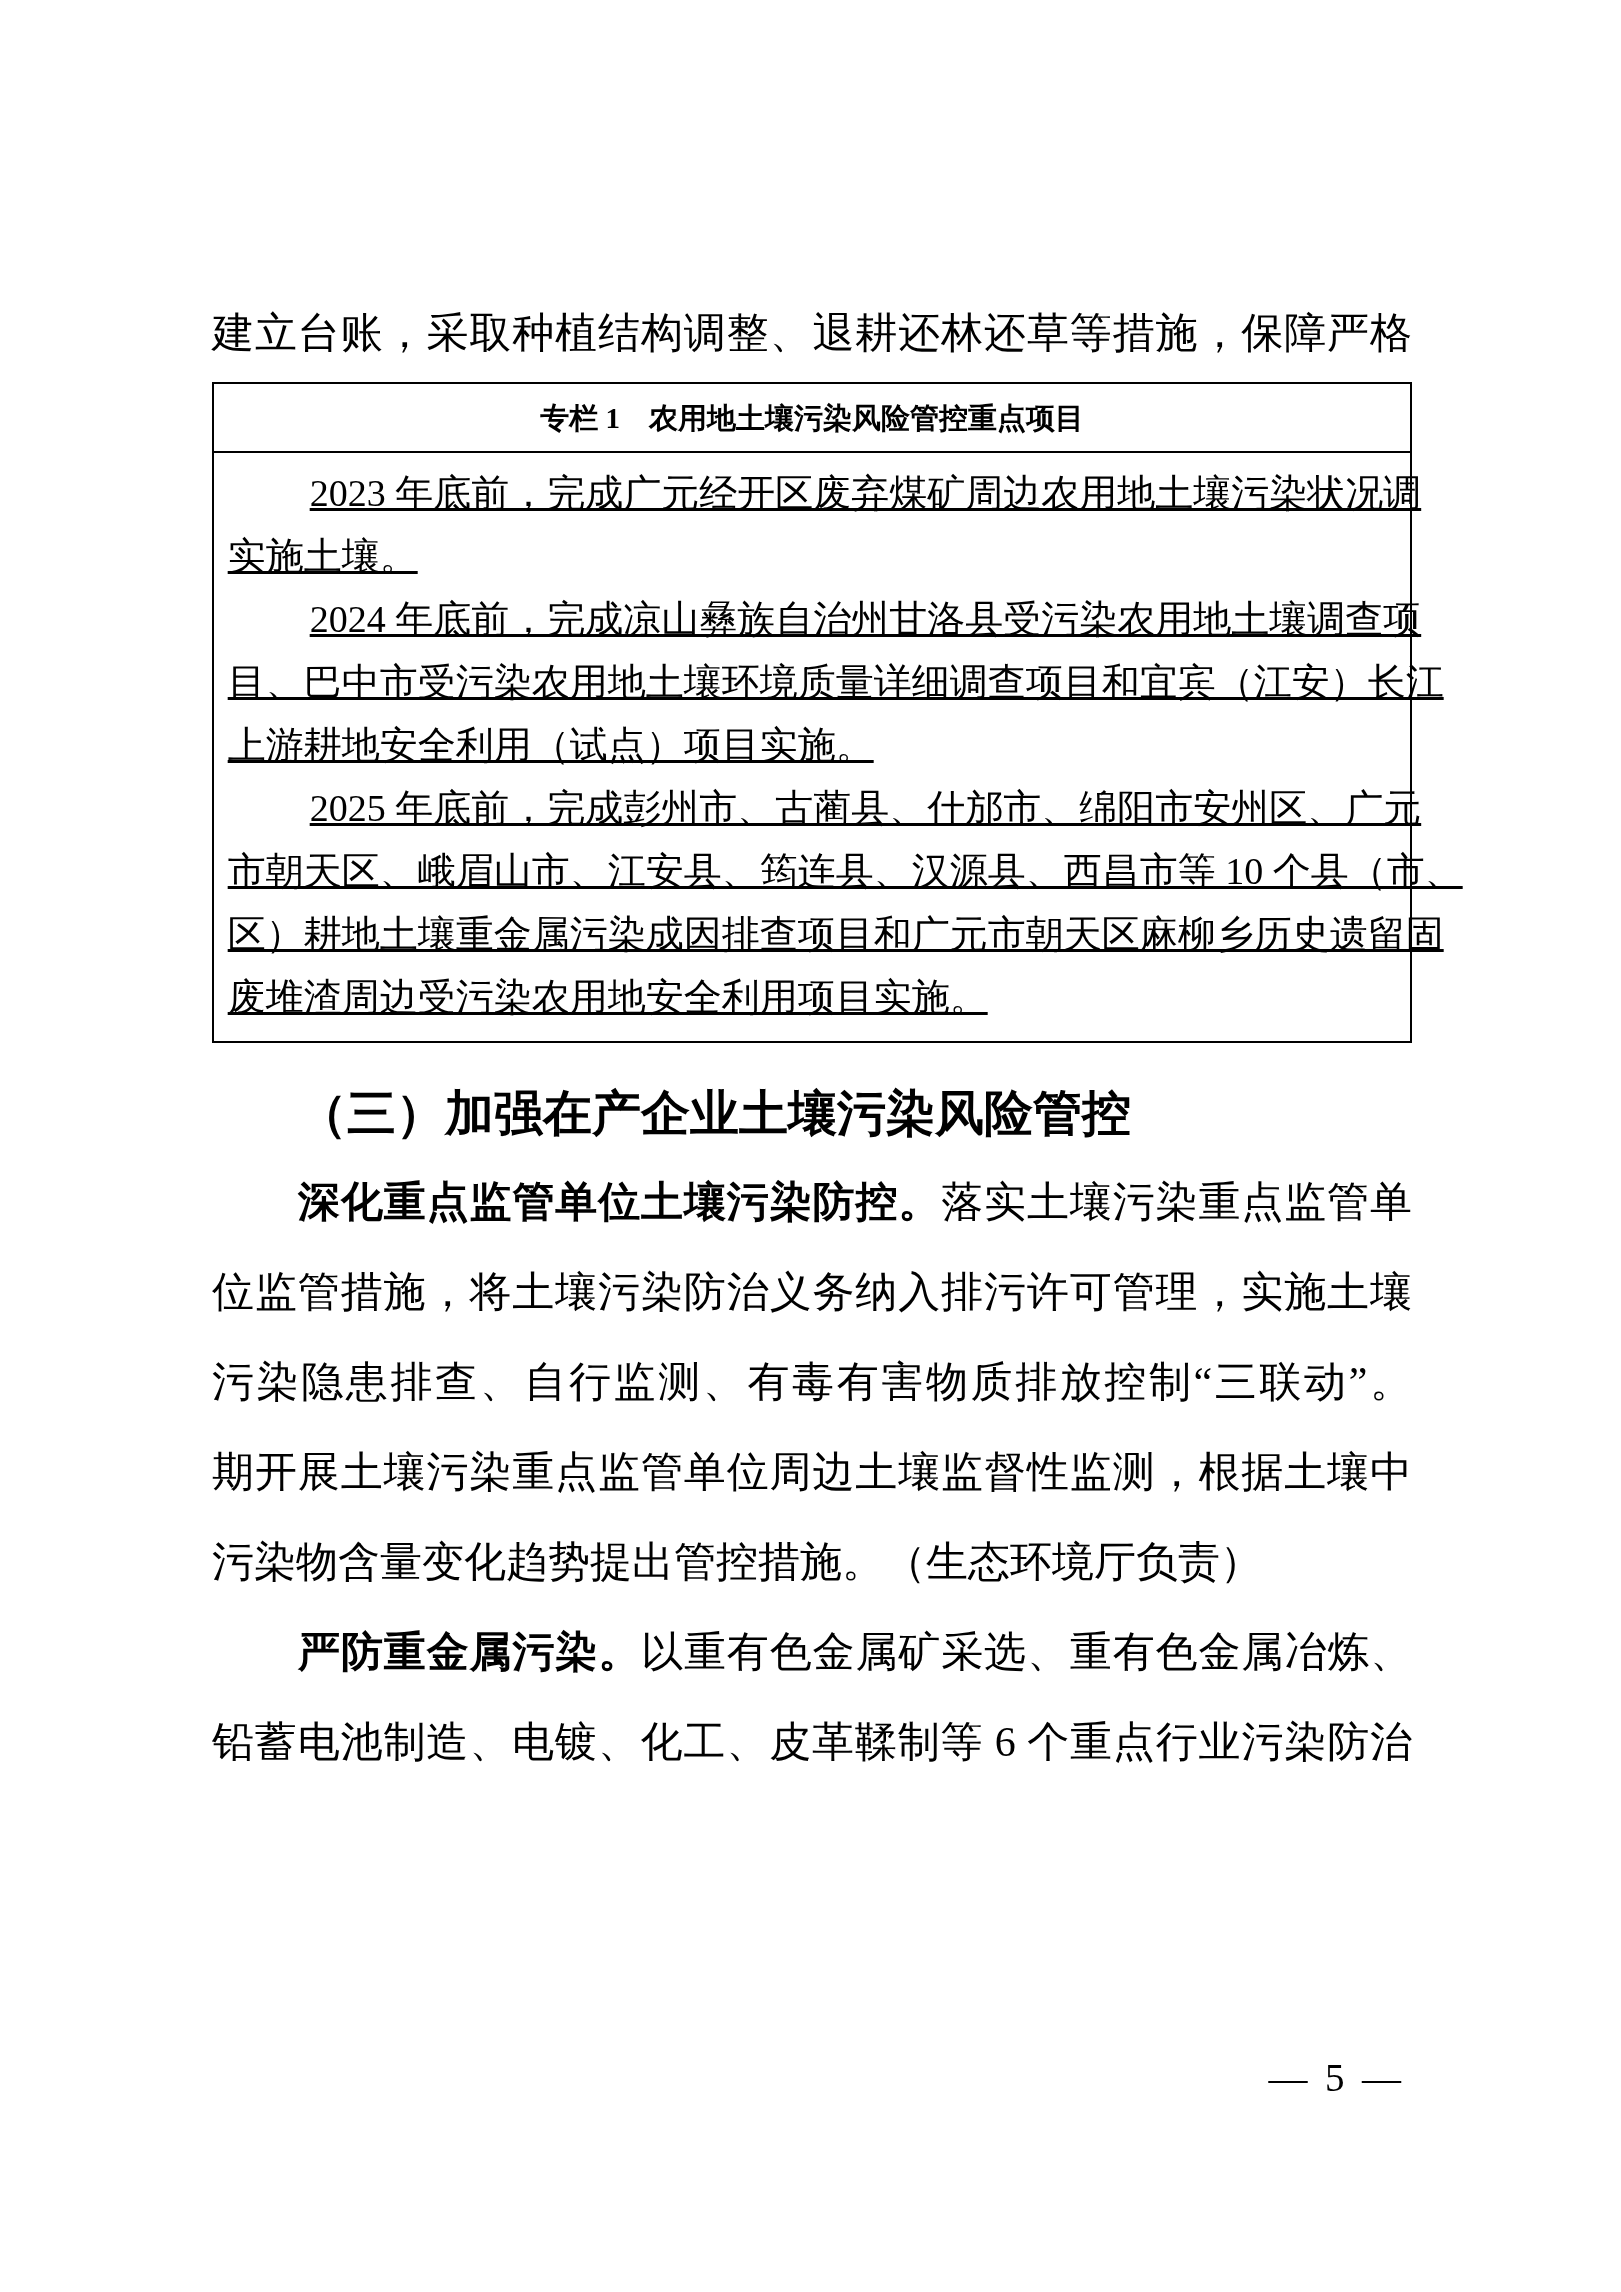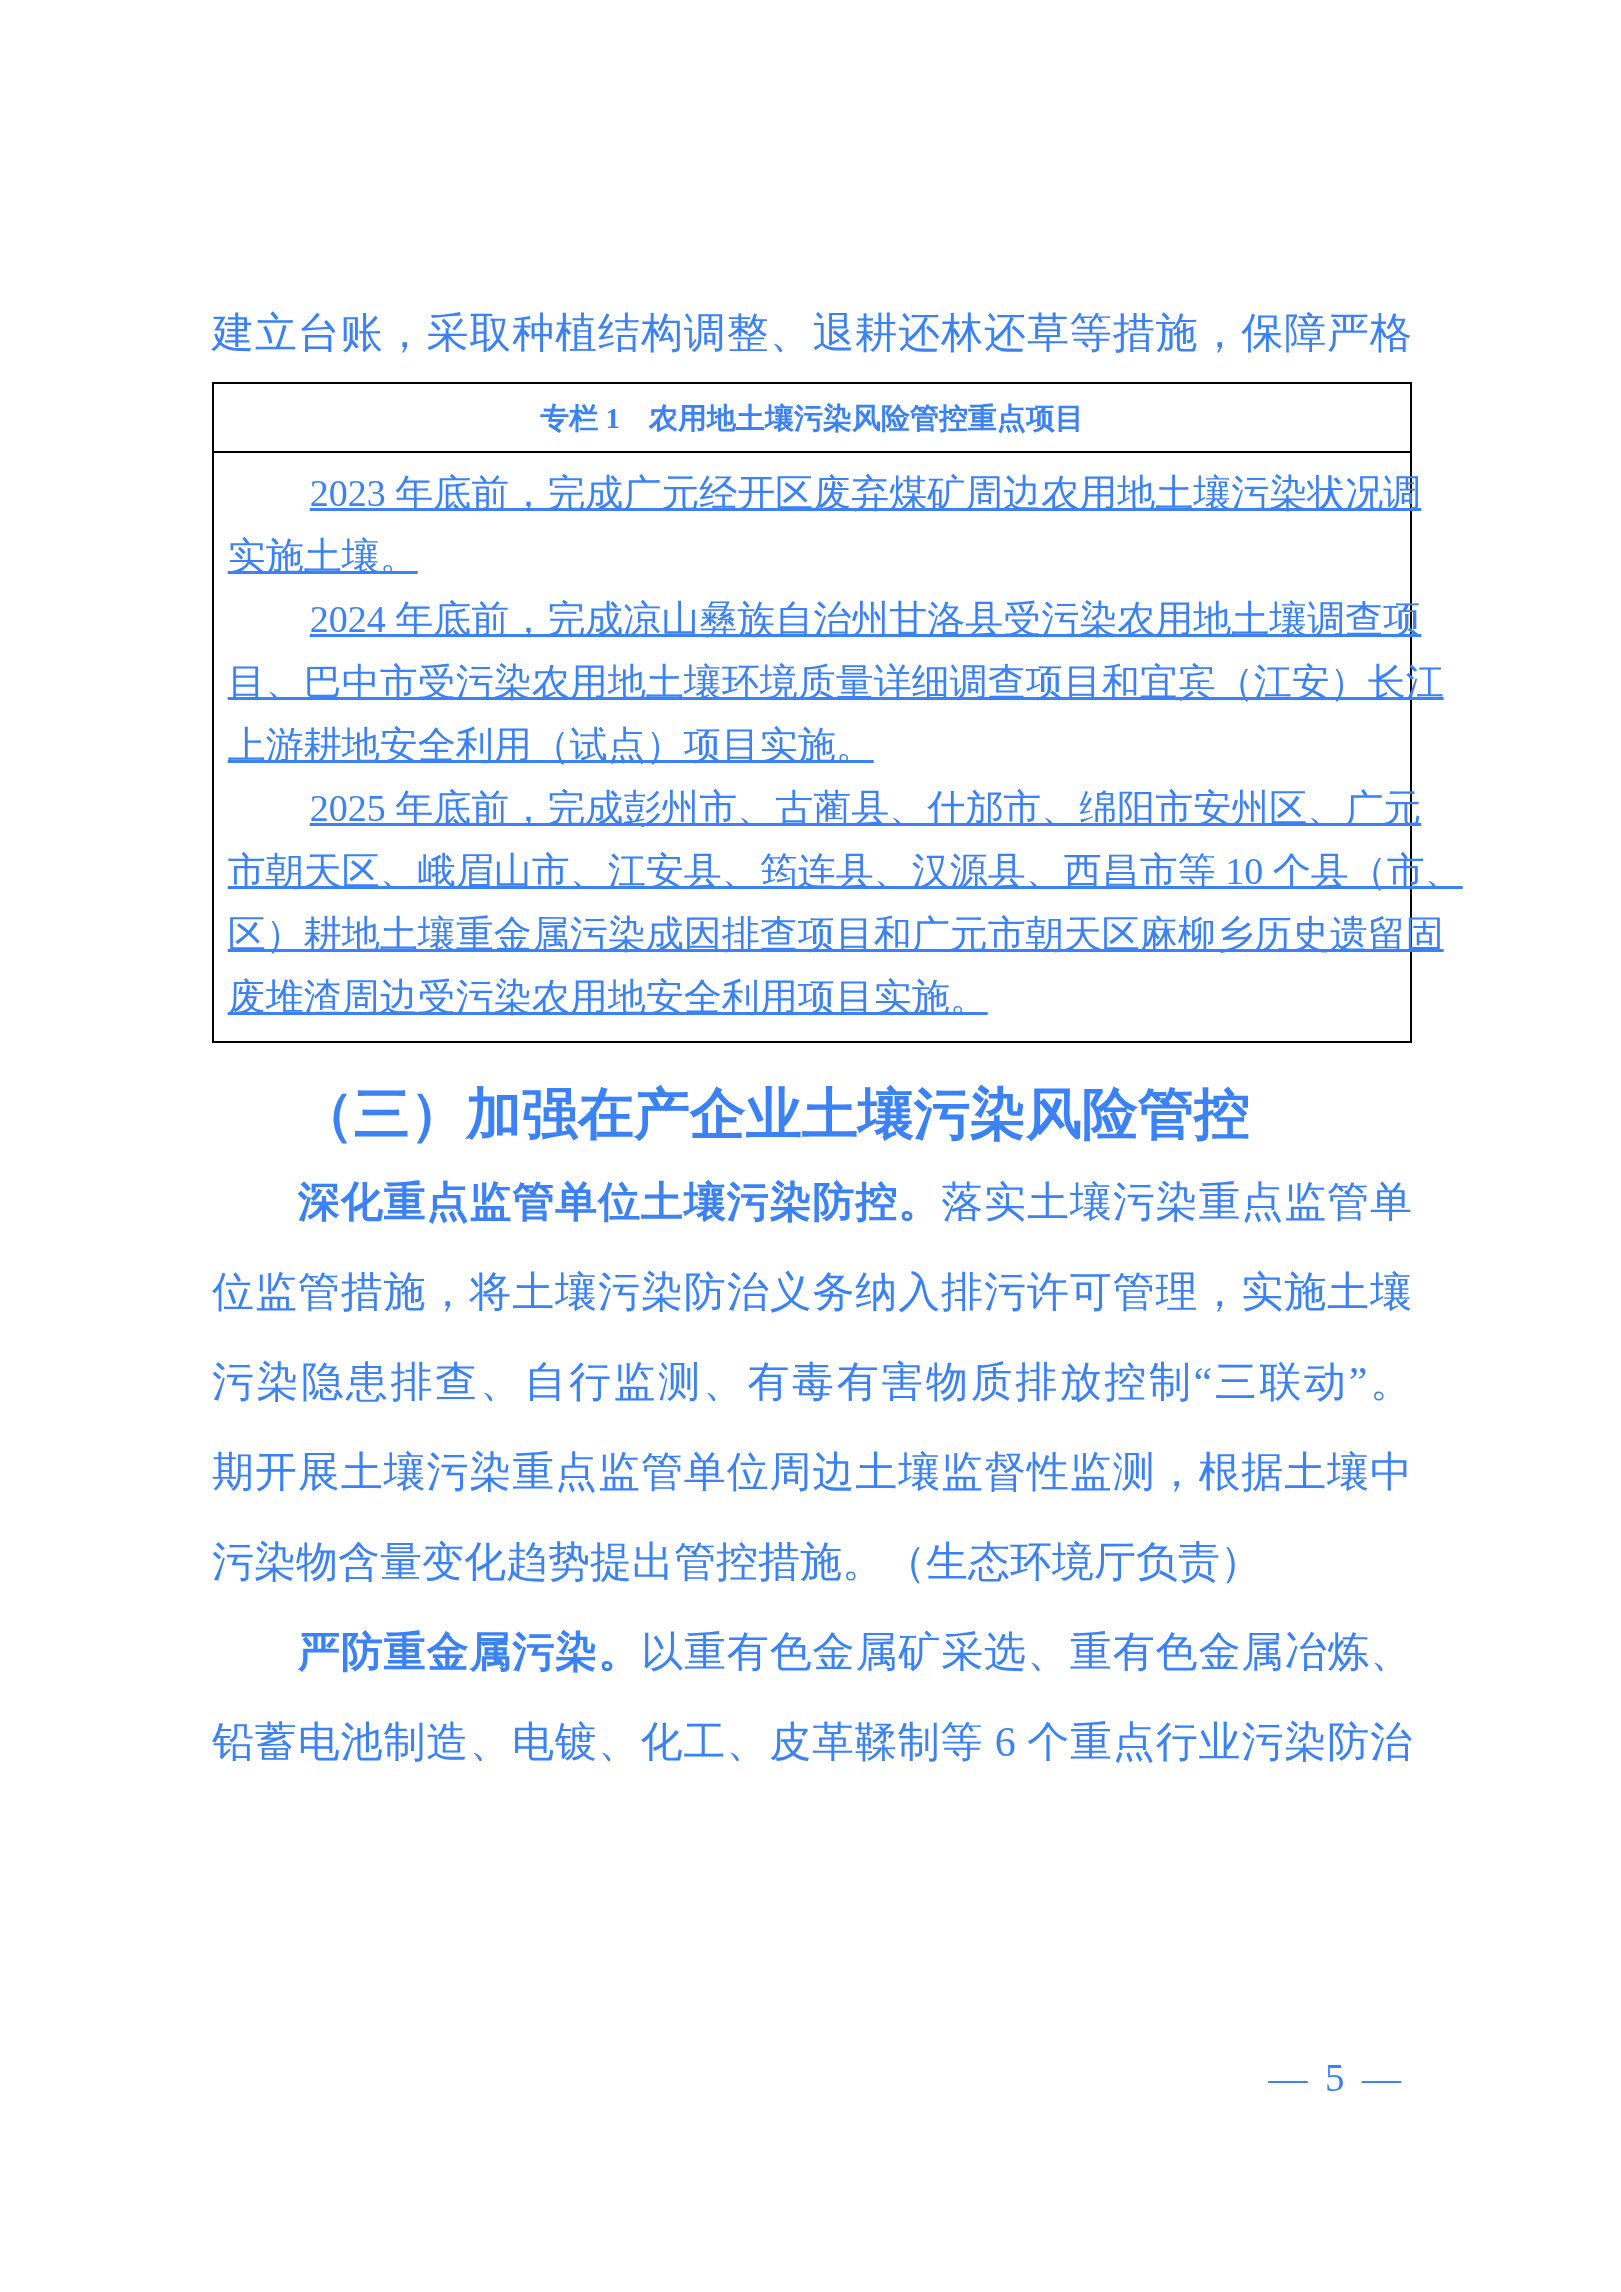--- a/index.html
+++ b/index.html
@@ -5,21 +5,21 @@
   html, body {
     margin: 0;
     padding: 0;
     background: #ffffff;
   }
   .page {
     position: relative;
     width: 1621px;
     height: 2293px;
     background: #ffffff;
-    color: #3b82f6;
+    color: #000000;
     font-family: "Liberation Serif", "DejaVu Serif", serif;
     overflow: hidden;
   }
   .content {
     position: absolute;
     left: 212px;
     top: 288px;
     width: 1200px;
   }
   .line {
@@ -57,21 +57,21 @@
     font-size: 38px;
     line-height: 63px;
     white-space: nowrap;
     text-decoration: underline;
   }
   .bline.indent {
     text-indent: 82px;
   }
   .heading {
     margin-top: 27.4px;
-    font-size: 56px;
+    font-size: 49px;
     font-weight: bold;
     line-height: 86px;
     text-indent: 86px;
     white-space: nowrap;
   }
   .page-number {
     position: absolute;
     top: 2054px;
     right: 216px;
     font-size: 39px;

